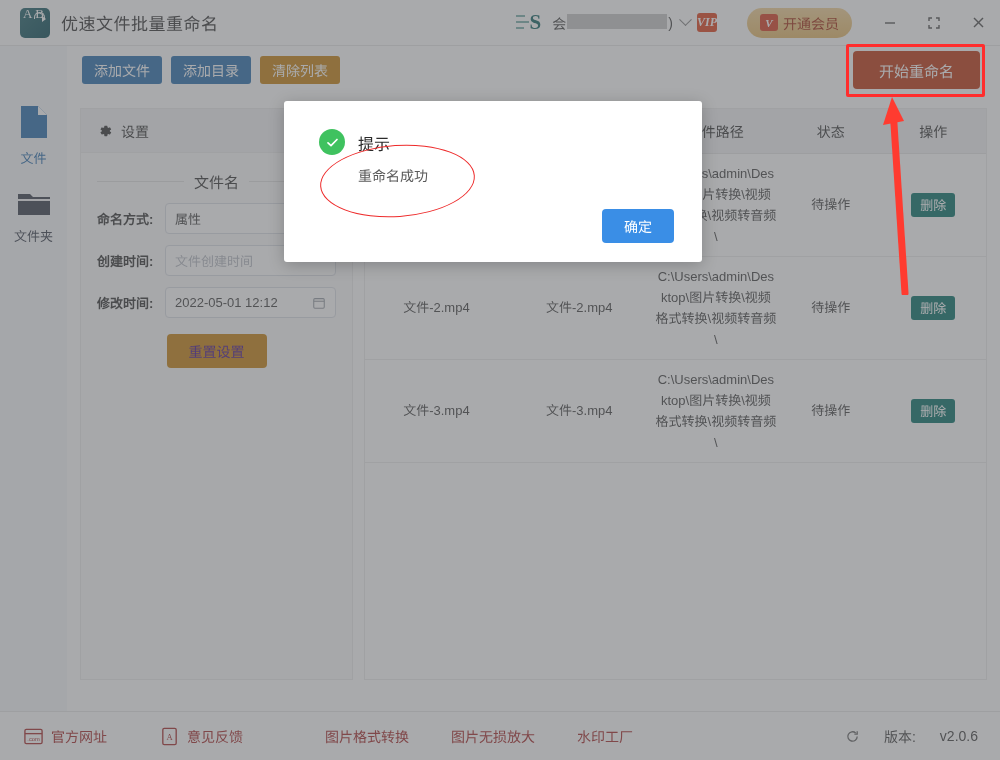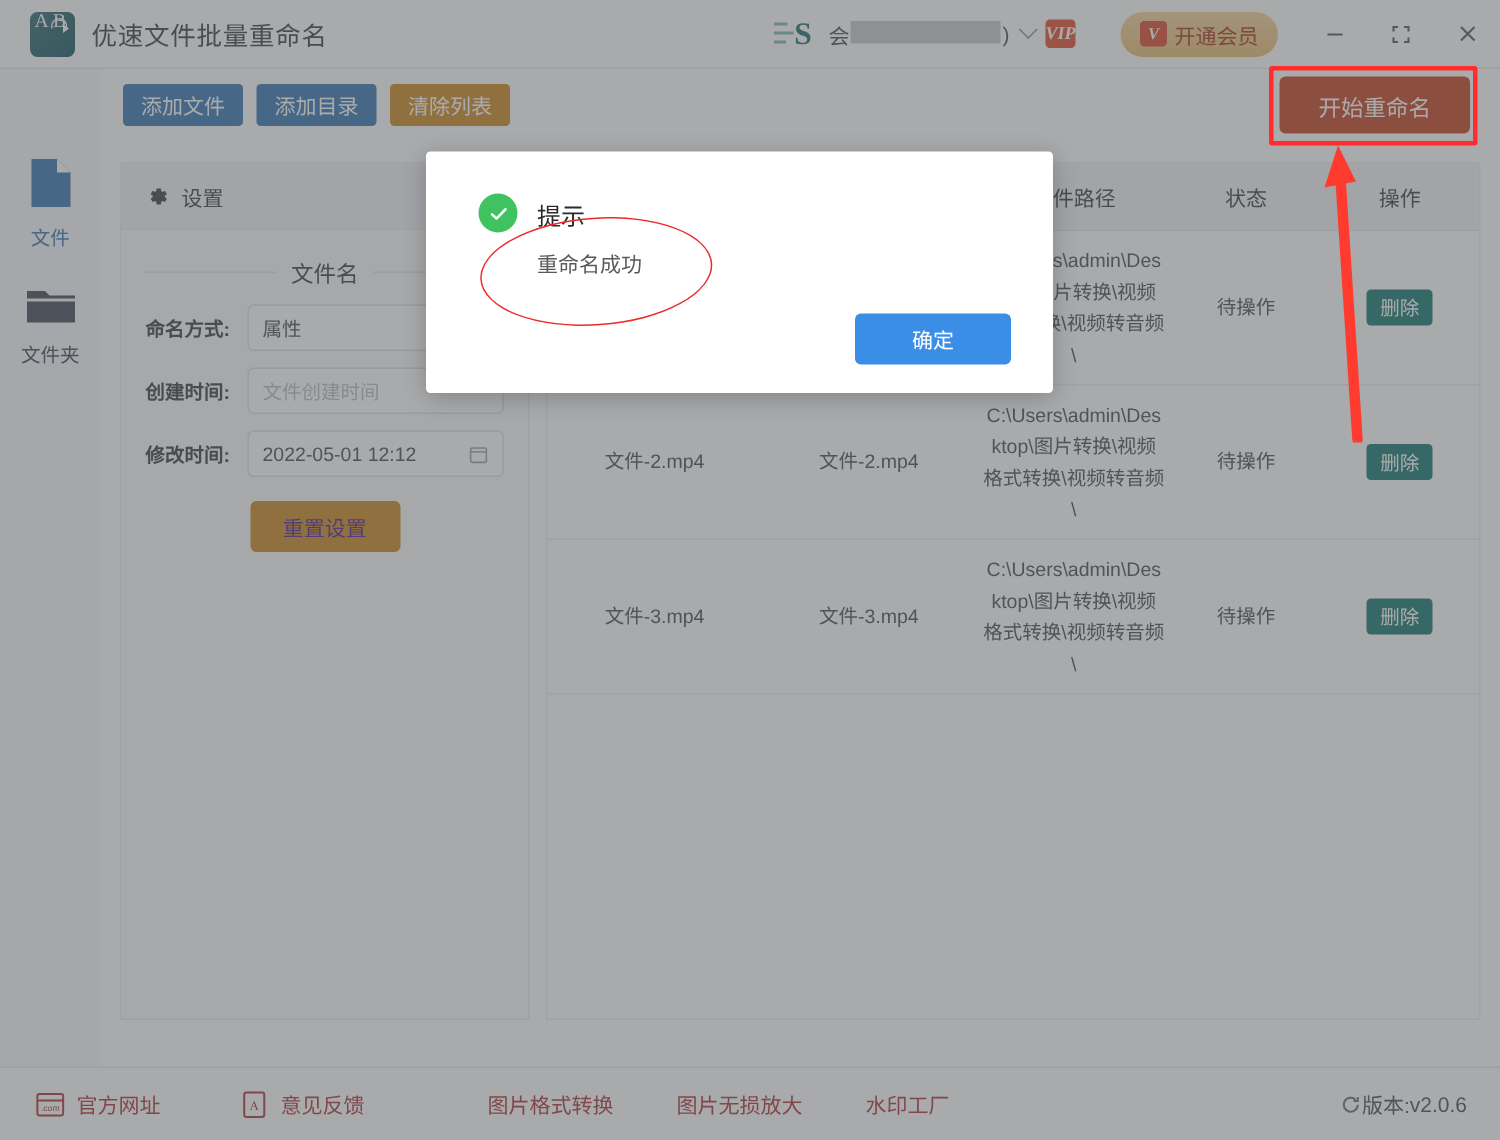--- a/index.html
+++ b/index.html
@@ -240,21 +240,21 @@
   .foot-link.l3 { margin-left: 52px; }
   .foot-redact {
     display:inline-block; width: 108px; height: 15px; background:#c9c9c9;
     vertical-align: middle;
   }
   .fico { width: 21px; height: 21px; flex: none; }
   .foot-mid { margin-left: 82px; display: flex; gap: 42px; }
   .foot-mid span { color: #a33; font-size: 14px; cursor: pointer; }
   .foot-right {
     margin-left: auto; margin-right: 22px;
-    display: flex; align-items: center; gap: 0;
+    display: flex; align-items: center; gap: 24px;
     font-size: 14px; color: #4a4a4a;
   }
   .refresh { width: 15px; height: 15px; color:#6a6a6a; }
 
   
   .dim {
     position: absolute; left: 0; top: 0; width: 1000px; height: 760px;
     background: rgba(90,92,96,.52);
     z-index: 50;
   }
@@ -273,21 +273,21 @@
   .modal-title {
     position: absolute; left: 74px; top: 30px;
     font-size: 16px; color: #2b2b2b;
   }
   .modal-msg {
     position: absolute; left: 74px; top: 64px;
     font-size: 14px; color: #5a5a5a;
   }
   .modal-ok {
     position: absolute; right: 28px; bottom: 19px;
-    height: 34px; padding: 0 38px; border: none; border-radius: 4px;
+    height: 34px; padding: 0 22px; border: none; border-radius: 4px;
     background: #3a8ee6; color: #ffffff; font-size: 14px; cursor: pointer;
     font-family: "Liberation Sans", sans-serif;
   }
 
   
   .anno { position: absolute; z-index: 90; pointer-events: none; }
   .anno-rect {
     left: 846px; top: 44px; width: 139px; height: 53px;
     border: 3px solid #ff2d2d; border-radius: 2px;
   }

